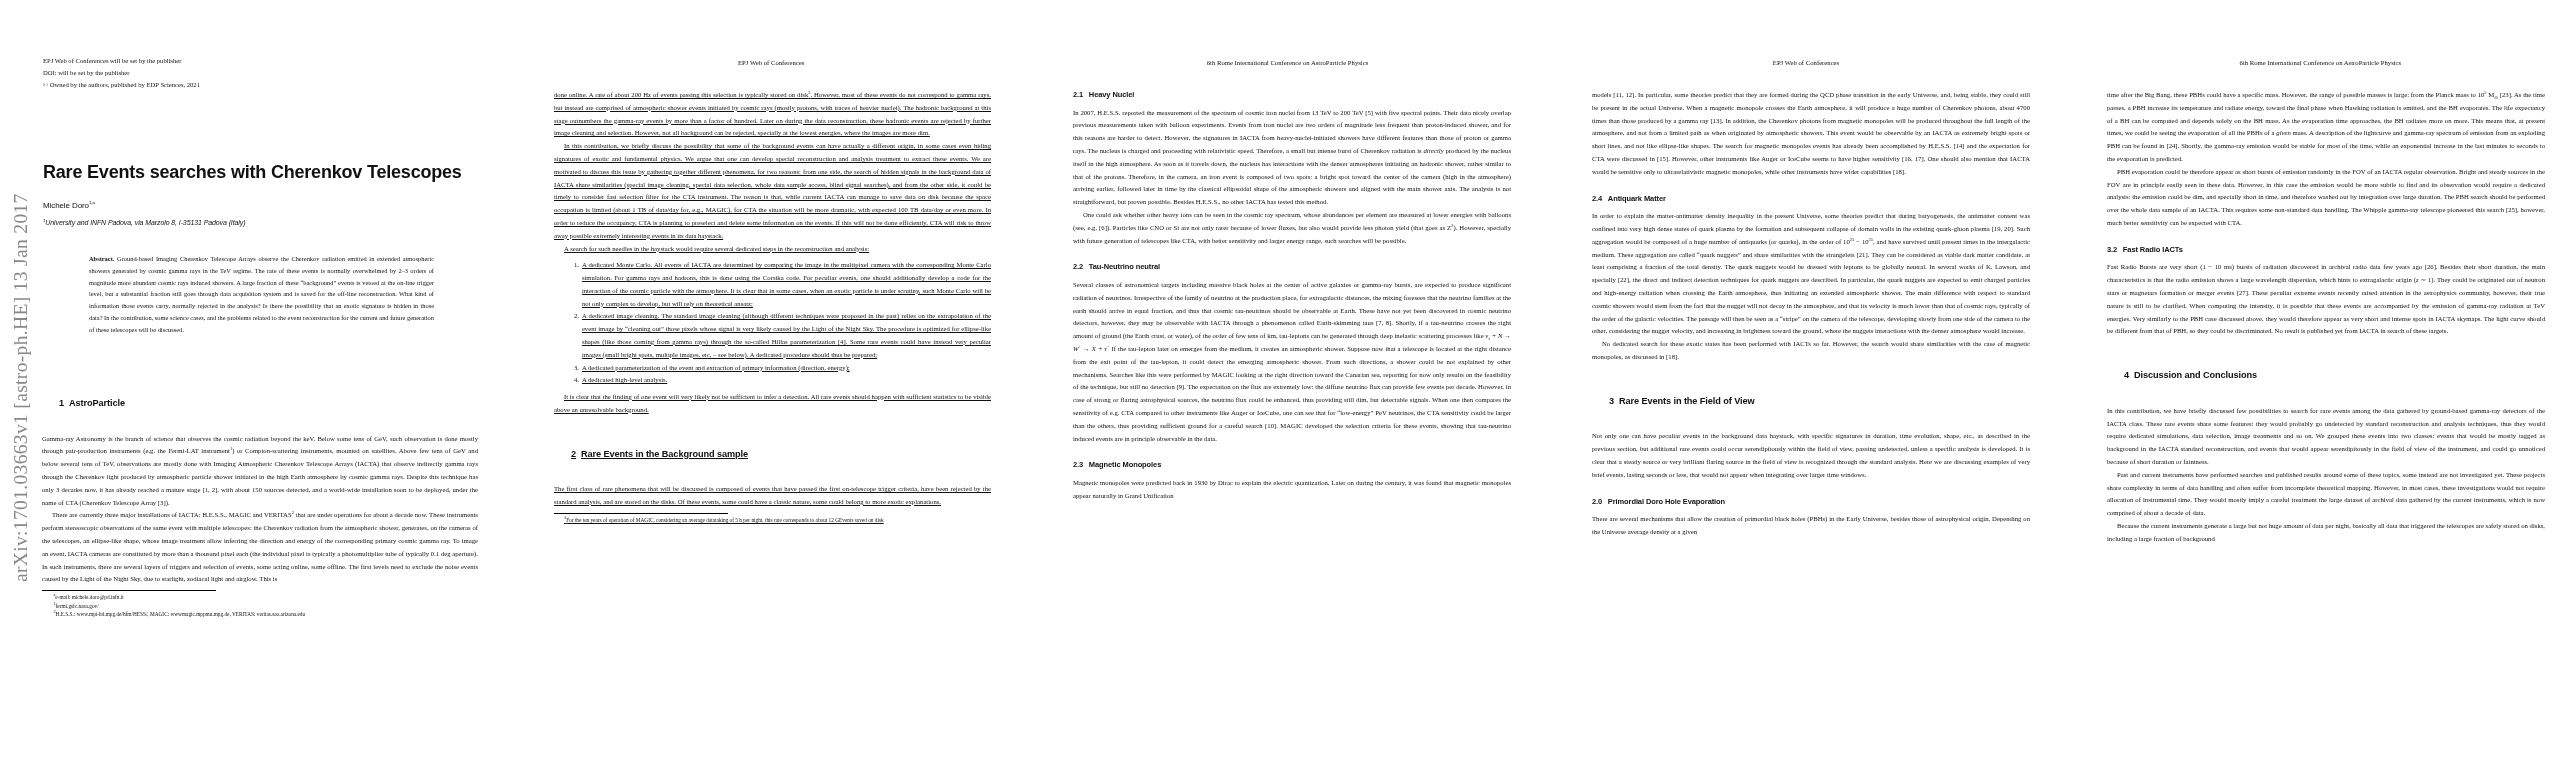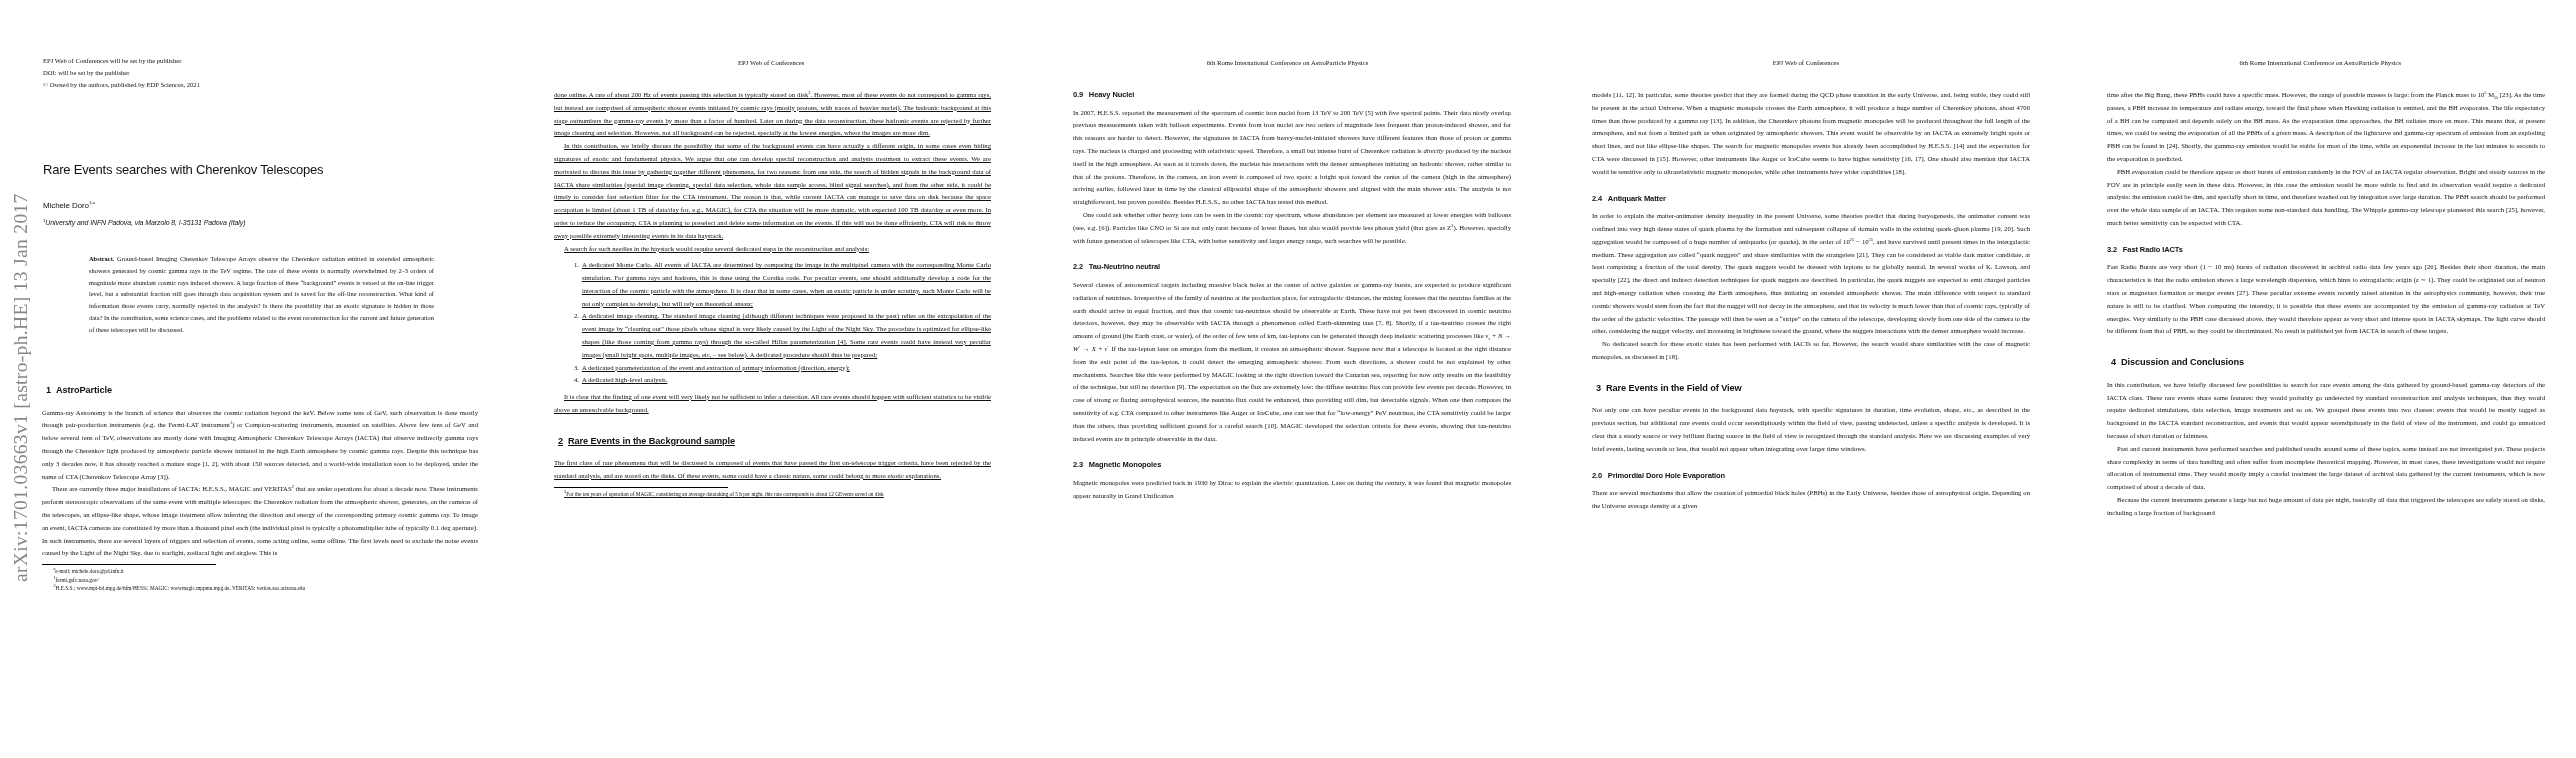--- a/index.html
+++ b/index.html
@@ -11,26 +11,26 @@
   #p2 .col { left:39px; width:437px; }
   #p3 .col { left:43px; width:438px; }
   #p4 .col { left:46px; width:438px; }
   #p5 .col { left:46px; width:438px; }
   .runhead { position:absolute; top:59px; left:0; width:100%; text-align:center; font-size:6.7px; }
   #p2 .runhead { left:-1.3px; }
   #p4 .runhead { left:2.5px; }
   #p5 .runhead { left:1.9px; }
   p { margin:0; font-size:6.7px; line-height:12.8px; text-align:justify; hyphens:auto; }
   p.ind { text-indent:10px; }
-  h2 { font-family:"Liberation Sans", sans-serif; font-weight:bold; font-size:9.2px; margin:4px; letter-spacing:-0.1px; }
+  h2 { font-family:"Liberation Sans", sans-serif; font-weight:bold; font-size:9.2px; margin:17px; letter-spacing:-0.1px; }
   h3 { font-family:"Liberation Sans", sans-serif; font-weight:bold; font-size:7.5px; margin:0; letter-spacing:-0.1px; }
   .secnum { margin-right:5px; }
   .subnum { margin-right:5.7px; }
   .pubmeta { position:absolute; left:43px; top:55px; font-size:6.6px; line-height:11.8px; }
-  .title { position:absolute; left:43px; top:162px; font-family:"Liberation Sans", sans-serif; font-weight:normal; font-size:13px; letter-spacing:-0.2px; }
+  .title { position:absolute; left:43px; top:162px; font-family:"Liberation Sans", sans-serif; font-weight:bold; font-size:18px; letter-spacing:-0.2px; }
   .author { position:absolute; left:43px; top:201px; font-family:"Liberation Sans", sans-serif; font-size:8px; letter-spacing:-0.1px; }
   .affil { position:absolute; left:43px; top:219px; font-family:"Liberation Sans", sans-serif; font-style:italic; font-size:7px; letter-spacing:-0.1px; }
   .abstract { position:absolute; left:89px; top:253px; width:345px; }
   .abstract p { font-size:6.4px; line-height:11.8px; }
   .abstract b { font-weight:bold; }
   .arxiv { position:absolute; left:10px; top:582px; transform-origin:left top; transform:rotate(-90deg);
            font-family:"Liberation Serif", serif; font-size:19.6px; color:#888; white-space:nowrap; letter-spacing:0.3px; }
   sup { font-size:4.4px; line-height:0; vertical-align:super; }
   sub { font-size:4.4px; line-height:0; }
   .fnrule { width:174px; border-top:0.8px solid #000; margin:3.8px 0 2.5px 0; }
@@ -98,21 +98,21 @@
     <div class="fnrule"></div>
     <div class="fn">
       <p style="text-indent:10px;text-align:justify;"><sup>3</sup><span>For the ten years of operation of MAGIC, considering an average datataking of 5 h per night, this rate corresponds to about 12 GEvents saved on disk</span></p>
     </div>
   </div>
 </div>
 
 <div class="page" id="p3">
   <div class="runhead">6th Rome International Conference on AstroParticle Physics</div>
   <div class="col" style="top:90px;">
-    <h3><span class="subnum">0.9</span><span>Heavy Nuclei</span></h3>
+    <h3><span class="subnum">2.1</span><span>Heavy Nuclei</span></h3>
     <div class="gap-s"></div>
     <p><span>In 2007, H.E.S.S. reported the measurement of the spectrum of cosmic iron nuclei from 13 TeV to 200 TeV [5] with five spectral points.  Their data nicely overlap previous measurements taken with balloon experiments.  Events from iron nuclei are two orders of magnitude less frequent than proton-induced shower, and for this reasons are harder to detect.  However, the signatures in IACTA from heavy-nuclei-initiated showers have different features than those of proton or gamma rays.  The nucleus is charged and proceeding with relativistic speed.  Therefore, a small but intense burst of Cherenkov radiation is </span><em>directly</em><span> produced by the nucleus itself in the high atmosphere.  As soon as it travels down, the nucleus has interactions with the denser atmospheres initiating an hadronic shower, rather similar to that of the protons.  Therefore, in the camera, an iron event is composed of two spots: a bright spot toward the center of the camera (high in the atmosphere) arriving earlier, followed later in time by the classical ellipsoidal shape of the atmospheric showers and aligned with the main shower axis.  The analysis is not straightforward, but proven possible.  Besides H.E.S.S., no other IACTA has tested this method.</span></p>
     <p class="ind"><span>One could ask whether other heavy ions can be seen in the cosmic ray spectrum, whose abundances per element are measured at lower energies with balloons (see, e.g. [6]).  Particles like CNO or Si are not only rarer because of lower fluxes, but also would provide less photon yield (that goes as Z</span><sup>2</sup><span>).  However, specially with future generation of telescopes like CTA, with better sensitivity and larger energy range, such searches will be possible.</span></p>
     <div class="gap-m"></div>
     <h3><span class="subnum">2.2</span><span>Tau-Neutrino neutral</span></h3>
     <div class="gap-s"></div>
     <p><span>Several classes of astronomical targets including massive black holes at the center of active galaxies or gamma-ray bursts, are expected to produce significant radiation of neutrinos.  Irrespective of the family of neutrino at the production place, for extragalactic distances, the mixing foresees that the neutrino families at the earth should arrive in equal fraction, and thus that cosmic tau-neutrinos should be observable at Earth.  These have not yet been discovered in cosmic neutrino detectors, however, they may be observable with IACTA through a phenomenon called Earth-skimming taus [7, 8].  Shortly, if a tau-neutrino crosses the right amount of ground (the Earth crust, or water), of the order of few tens of km, tau-leptons can be generated through deep inelastic scattering processes like </span><em>ν</em><sub>τ</sub><em> + N → W</em><sup>+</sup><em> → X + τ</em><sup>−</sup><span> If the tau-lepton later on emerges from the medium, it creates an atmospheric shower.  Suppose now that a telescope is located at the right distance from the exit point of the tau-lepton, it could detect the emerging atmospheric shower.  From such directions, a shower could be not explained by other mechanisms.  Searches like this were performed by MAGIC looking at the right direction toward the Canarian sea, reporting for now only results on the feasibility of the technique, but still no detection [9].  The expectation on the flux are extremely low: the diffuse neutrino flux can provide few events per decade.  However, in case of strong or flaring astrophysical sources, the neutrino flux could be enhanced, thus providing still dim, but detectable signals.  When one then compares the sensitivity of e.g. CTA compared to other instruments like Auger or IceCube, one can see that for “low-energy” PeV neutrinos, the CTA sensitivity could be larger than the others, thus providing sufficient ground for a careful search [10].  MAGIC developed the selection criteria for these events, showing that tau-neutrino induced events are in principle observable in the data.</span></p>
     <div class="gap-m"></div>
     <h3><span class="subnum">2.3</span><span>Magnetic Monopoles</span></h3>
     <div class="gap-s"></div>

